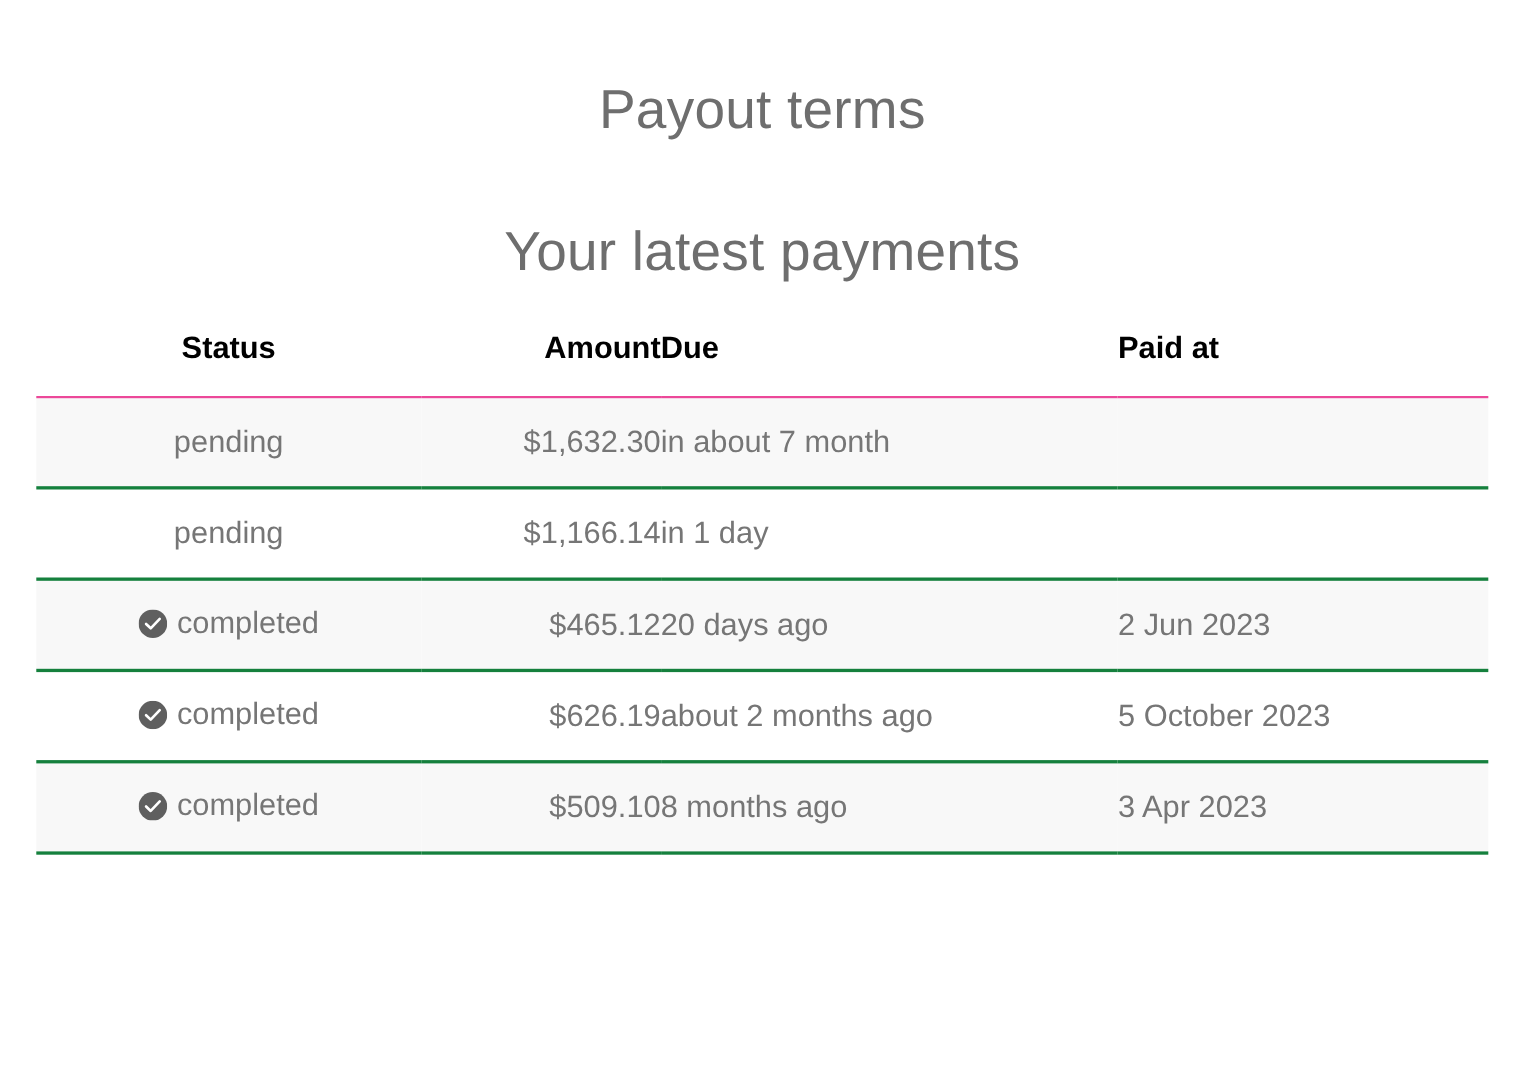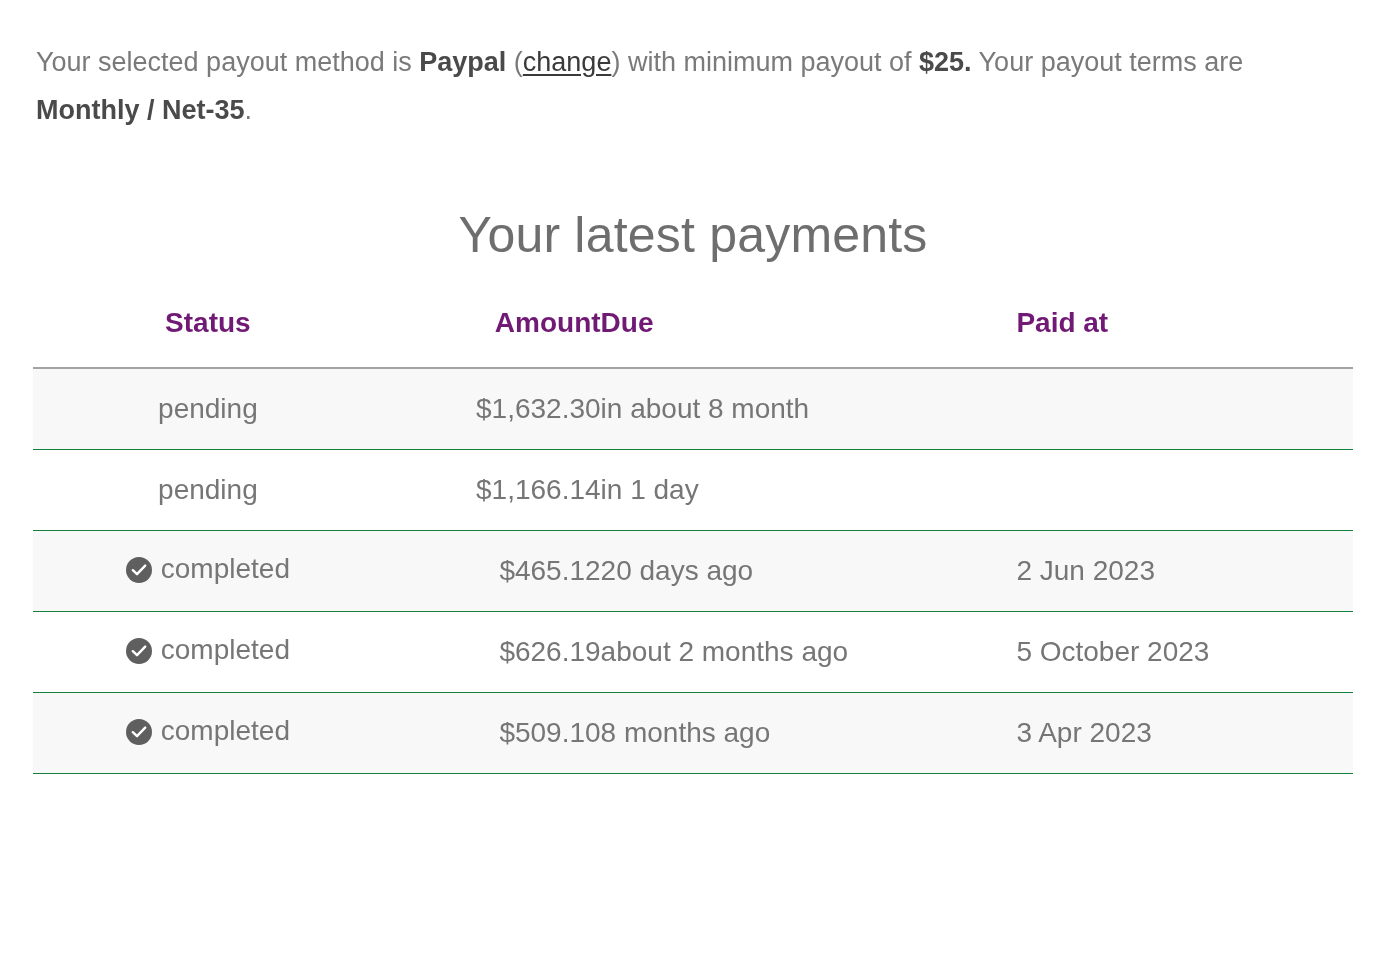--- a/index.html
+++ b/index.html
@@ -71,38 +71,38 @@
     box-sizing: border-box;
   }
   table.payments {
     width: 100%;
     border-collapse: collapse;
     table-layout: fixed;
   }
   table.payments thead th {
     font-size: 28px;
     font-weight: 700;
-    color: #701a75;
+    color: #000000;
     padding: 0 0 28px 0;
-    border-bottom: 2px solid #a3a3a3;
+    border-bottom: 2px solid #ec4899;
     vertical-align: bottom;
   }
   th.col-status, td.col-status { width: 26.5%; text-align: center; }
   th.col-amount, td.col-amount { width: 16.5%; text-align: right; }
   th.col-due,    td.col-due    { width: 31.5%; text-align: left; }
   th.col-paid,   td.col-paid   { width: 25.5%; text-align: left; padding-right: 64px; }
   th.col-paid { padding-right: 64px; }
 
   table.payments tbody td {
     font-size: 28px;
     font-weight: 400;
     color: #767676;
     height: 80px;
     padding: 0;
-    border-bottom: 1px solid #15803d;
+    border-bottom: 3px solid #15803d;
     vertical-align: middle;
     white-space: nowrap;
   }
   table.payments tbody tr:nth-child(odd) td {
     background: #f8f8f8;
   }
   table.payments tbody tr:nth-child(even) td {
     background: #ffffff;
   }
 
@@ -120,44 +120,42 @@
     position: relative;
     top: 1px;
   }
   .check-icon svg { display: block; }
 </style>
 </head>
 <body>
 
 <div class="page">
 
-
-  <p class="intro">
-    <span>Your selected payout method is </span><b>Paypal</b><span> (</span><a href="#" class="change-link">change</a><span>) with minimum payout of </span><b>$25.</b><span> Your payout terms are </span><b>Monthly / Net-35</b><span>.</span>
-  </p>
+  <h1 class="page-title">Payout terms</h1>
+
 
   <h2 class="section-title">Your latest payments</h2>
 
   <div class="table-wrap">
     <table class="payments">
       <thead>
         <tr>
           <th class="col-status">Status</th>
           <th class="col-amount">Amount</th>
           <th class="col-due">Due</th>
           <th class="col-paid">Paid at</th>
         </tr>
       </thead>
       <tbody id="payments-body">
           <tr>
             <td class="col-status"><span class="status-cell-inner">
                 <span>pending</span>
               </span></td>
             <td class="col-amount">$1,632.30</td>
-            <td class="col-due">in about 8 month</td>
+            <td class="col-due">in about 7 month</td>
             <td class="col-paid"></td>
           </tr>
           <tr>
             <td class="col-status"><span class="status-cell-inner">
                 <span>pending</span>
               </span></td>
             <td class="col-amount">$1,166.14</td>
             <td class="col-due">in 1 day</td>
             <td class="col-paid"></td>
           </tr>

